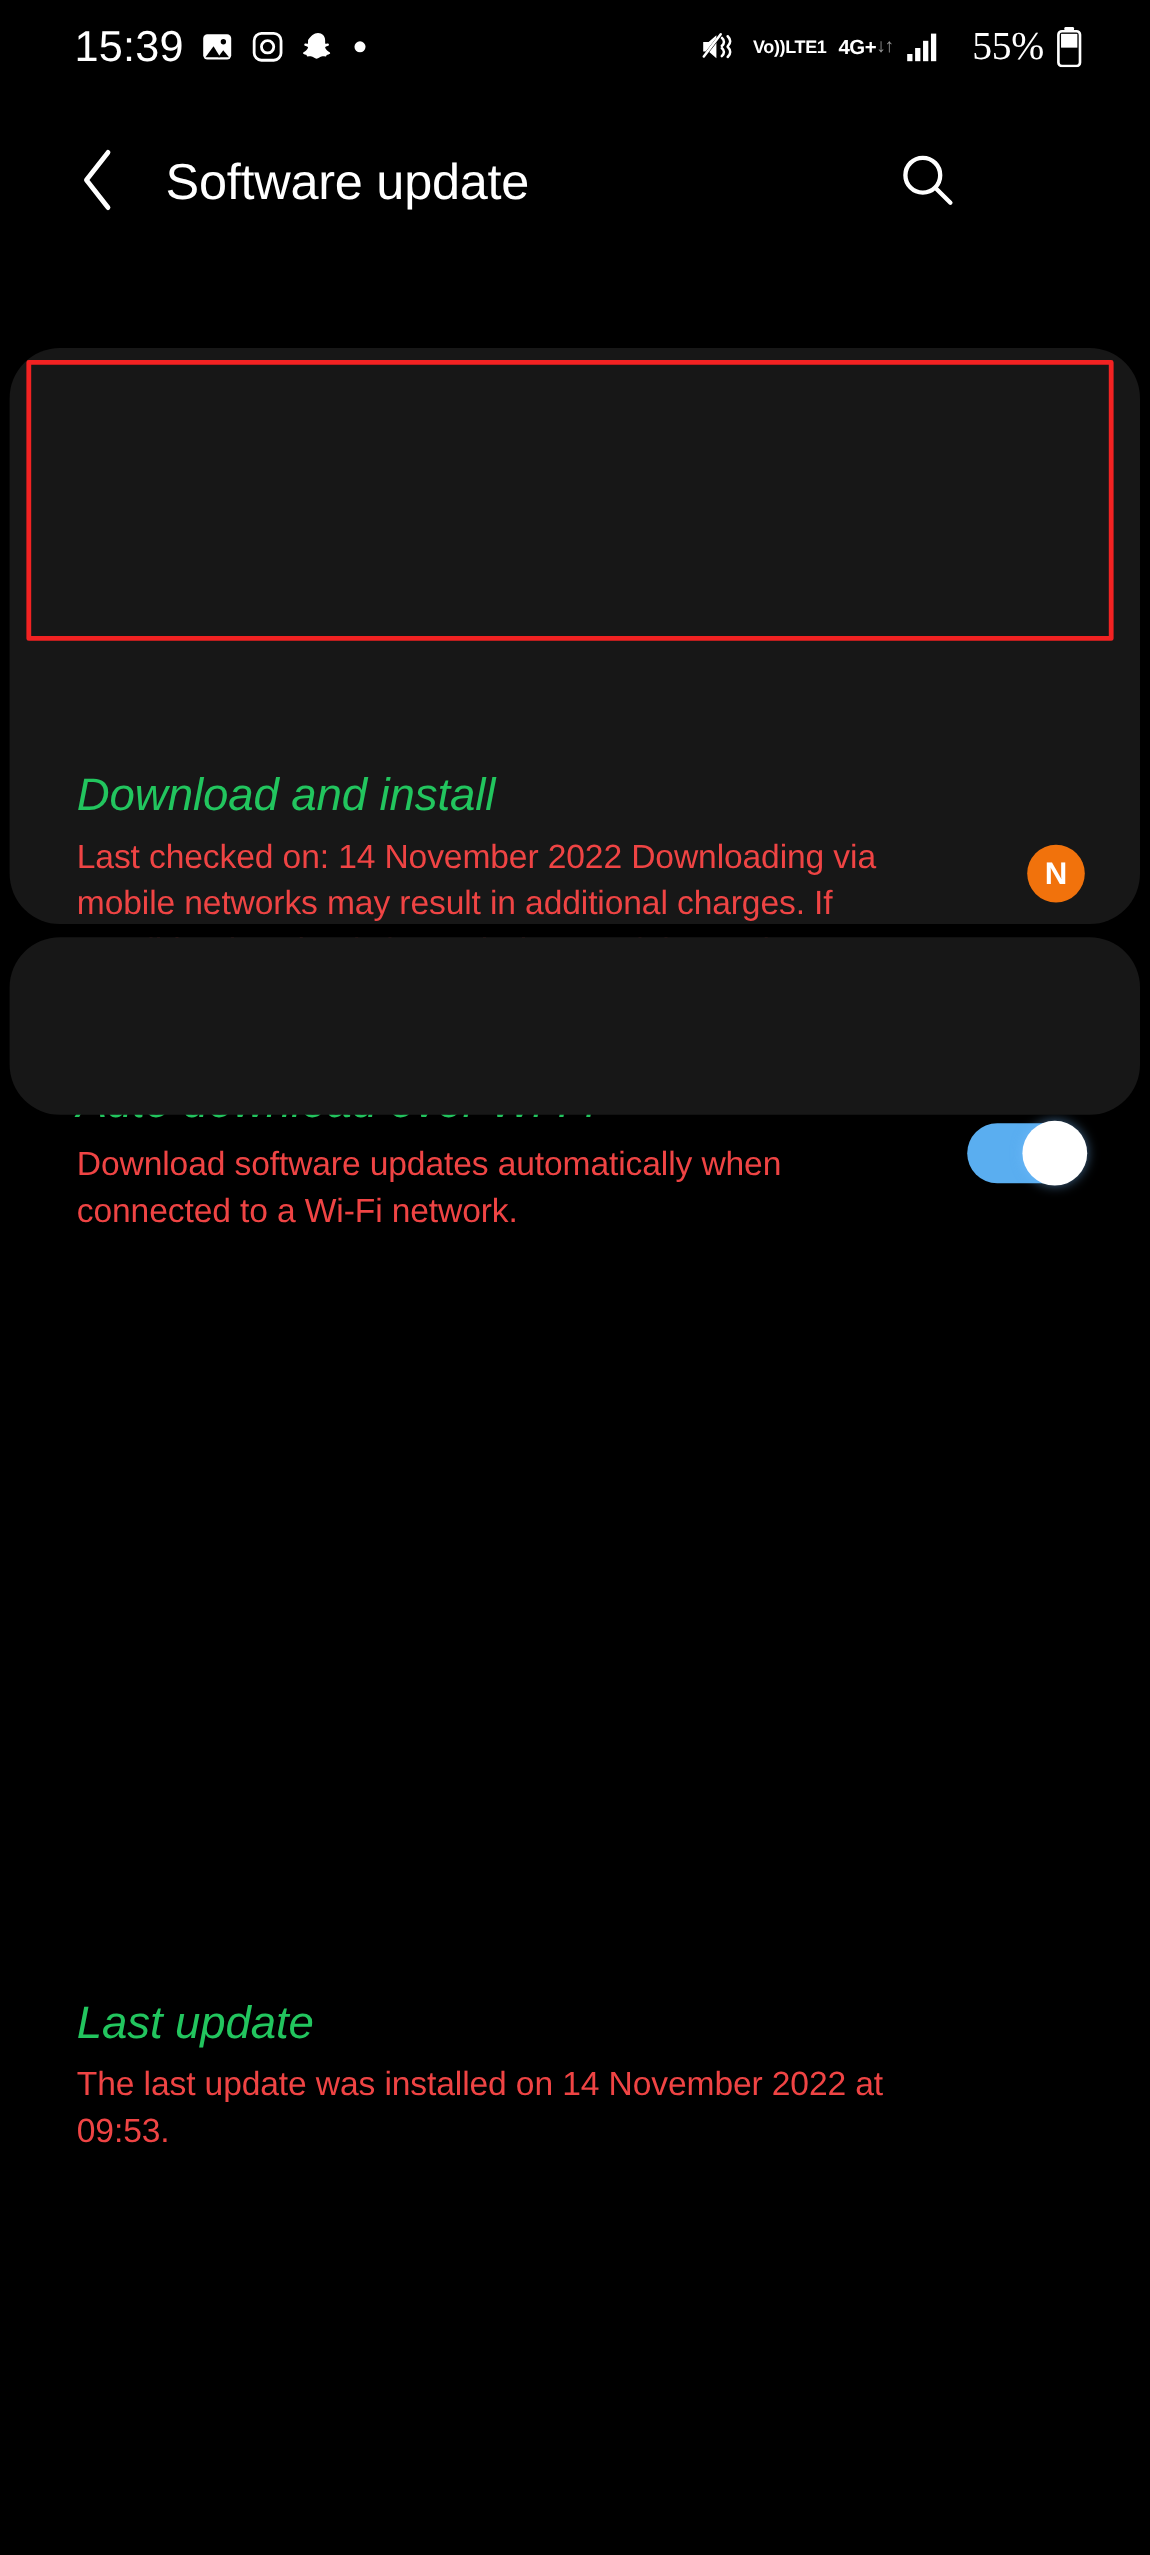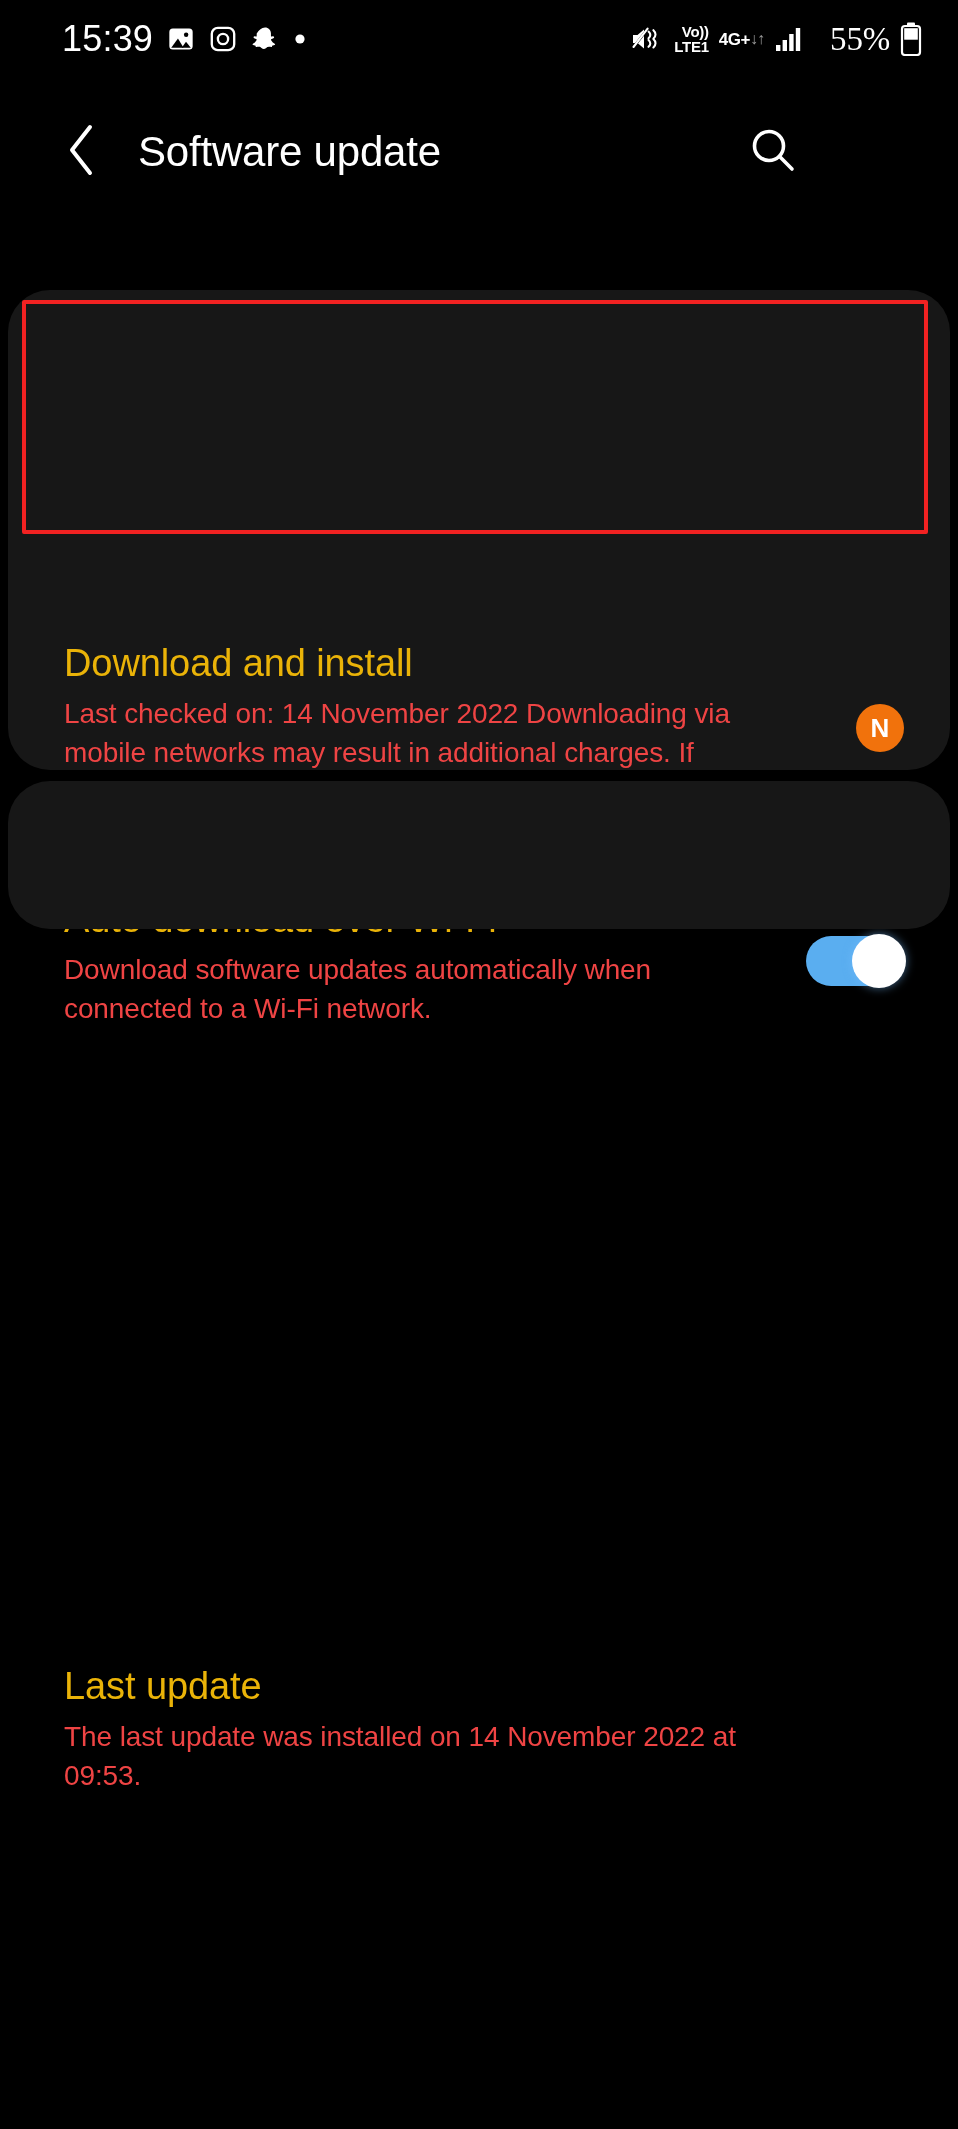--- a/index.html
+++ b/index.html
@@ -19,21 +19,21 @@
 
   
   .status-bar {
     position: absolute;
     top: 0; left: 0;
     width: 958px;
     height: 78px;
     display: flex;
     align-items: center;
     justify-content: space-between;
-    padding: 0 36px 0 62px;
+    padding: 0 56px 0 62px;
   }
 
   .status-left {
     display: flex;
     align-items: center;
     gap: 14px;
   }
 
   .status-clock {
     font-size: 36px;
@@ -50,22 +50,22 @@
   }
 
   .status-right {
     display: flex;
     align-items: center;
     gap: 10px;
   }
 
   .volte-block {
     display: flex;
-    flex-direction: column;
-    align-items: flex-end;
+    flex-direction: row;
+    align-items: flex-start;
     line-height: 1.0;
   }
   .volte-block .l1 { font-size: 15px; font-weight: 700; letter-spacing: -0.3px; }
   .volte-block .l2 { font-size: 15px; font-weight: 700; letter-spacing: -0.3px; }
 
   .net-block {
     display: flex;
     align-items: center;
     line-height: 1.0;
   }
@@ -145,23 +145,24 @@
     left: 0;
     width: 942px;
     padding: 0 46px 0 56px;
   }
 
   .row-text { flex: 1 1 auto; min-width: 0; }
 
   .row-title {
     font-size: 38px;
     font-weight: 400;
-    color: #eab308;
+    color: #22c55e;
     letter-spacing: -0.1px;
     line-height: 1.12;
+    font-style: italic;
   }
 
   .row-sub {
     font-size: 28px;
     font-weight: 400;
     color: #ef4444;
     line-height: 1.42;
     margin-top: 9px;
     letter-spacing: -0.1px;
   }

